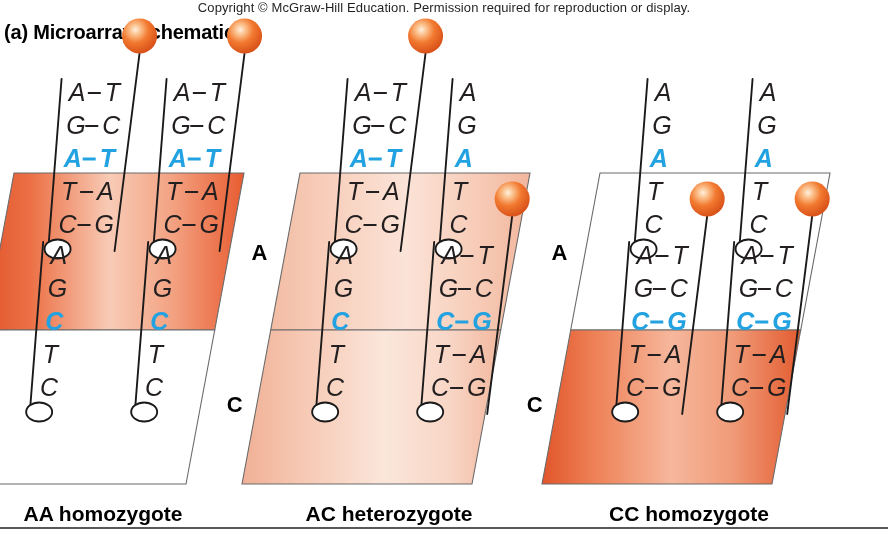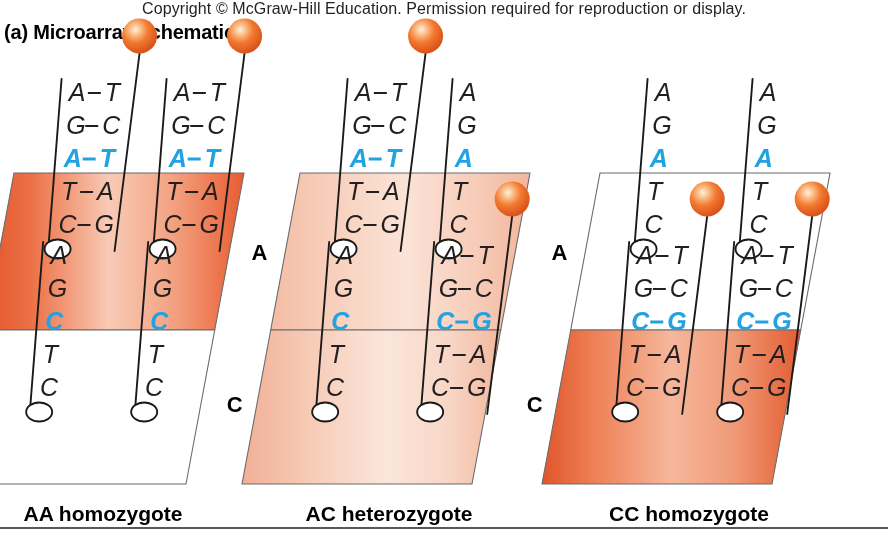--- a/index.html
+++ b/index.html
@@ -3,21 +3,21 @@
 <meta charset="utf-8">
 <style>
   html,body{margin:0;padding:0;background:#ffffff;}
   body{
     width:888px;height:534px;position:relative;overflow:hidden;
     font-family:"Liberation Sans", sans-serif;
     -webkit-font-smoothing:antialiased;
   }
   #copyright{
     position:absolute;top:0;left:0;width:888px;text-align:center;
-    font-size:16px;color:#231f20;font-family:"Liberation Sans", sans-serif;
+    font-size:13px;color:#231f20;font-family:"Liberation Sans", sans-serif;
     letter-spacing:.1px;
   }
   #panel-title{
     position:absolute;left:4px;top:21px;
     font-size:20px;font-weight:bold;color:#000000;
     font-family:"Liberation Sans", sans-serif;letter-spacing:-.2px;
   }
   #figure{position:absolute;left:0;top:0;width:888px;height:534px;}
   svg{display:block;}
 </style>

